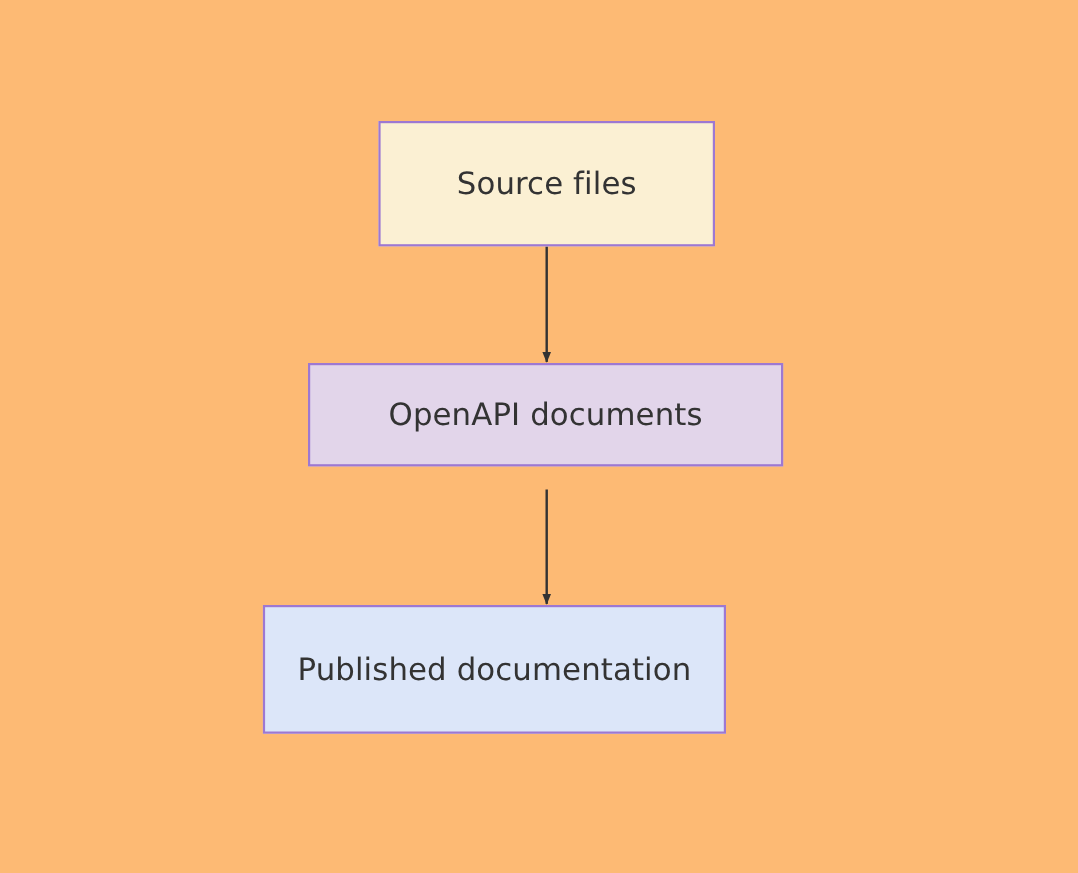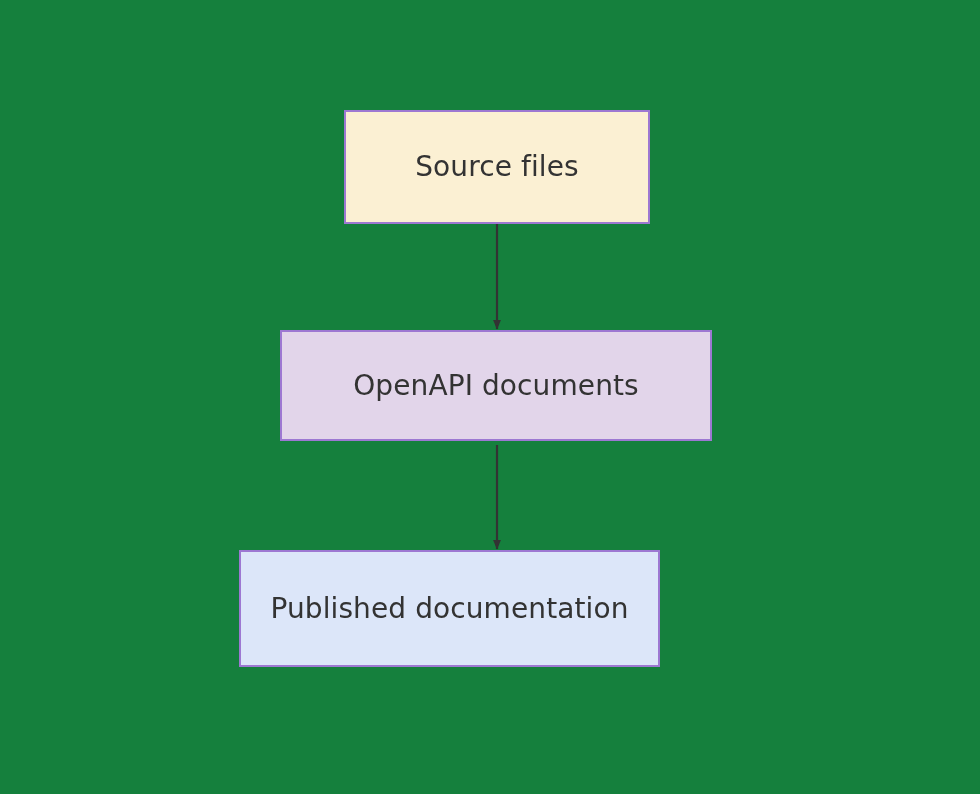--- a/index.html
+++ b/index.html
@@ -39,42 +39,42 @@
   #node-source-files {
     left: 344px;
     top: 110px;
     width: 306px;
     height: 114px;
   }
   #node-openapi-documents {
     left: 280px;
     top: 330px;
     width: 432px;
-    height: 111px;
+    height: 94px;
   }
   #node-published-documentation {
     left: 239px;
     top: 550px;
     width: 421px;
     height: 117px;
   }
   
   .edge {
     position: absolute;
     left: 0;
     top: 0;
     width: 980px;
     height: 794px;
     pointer-events: none;
   }
 </style>
 </head>
 <body>
 
-<div id="canvas" style="background: #15803d; text-decoration: underline;">
+<div id="canvas" style="background: #fdba74; text-decoration: underline;">
 
   <svg class="edge" viewBox="0 0 980 794" xmlns="http://www.w3.org/2000/svg" aria-hidden="true">
     <defs>
       <marker id="arrowhead" markerWidth="10" markerHeight="8" refX="9.2" refY="4" orient="auto" markerUnits="userSpaceOnUse">
         <polygon points="0,0 10,4 0,8" fill="#333333"></polygon>
       </marker>
     </defs>
 
     <line x1="497" y1="224" x2="497" y2="329" stroke="#333333" stroke-width="2.2" marker-end="url(#arrowhead)"></line>
 

